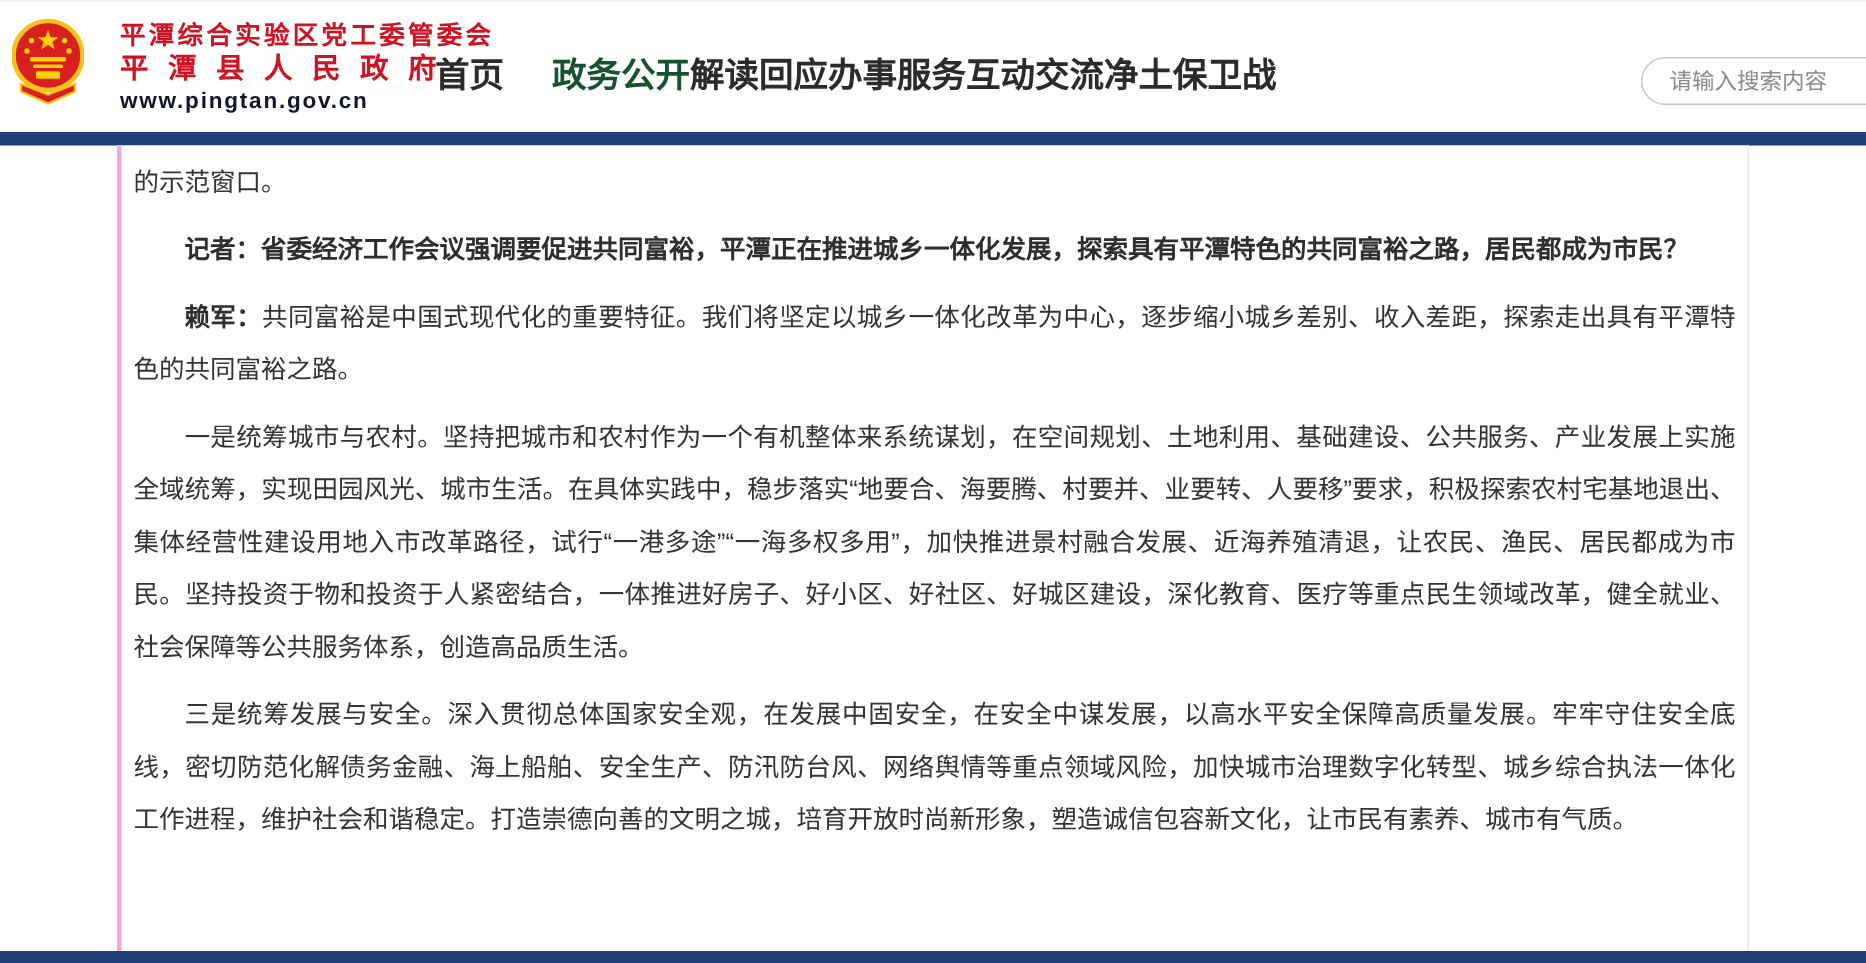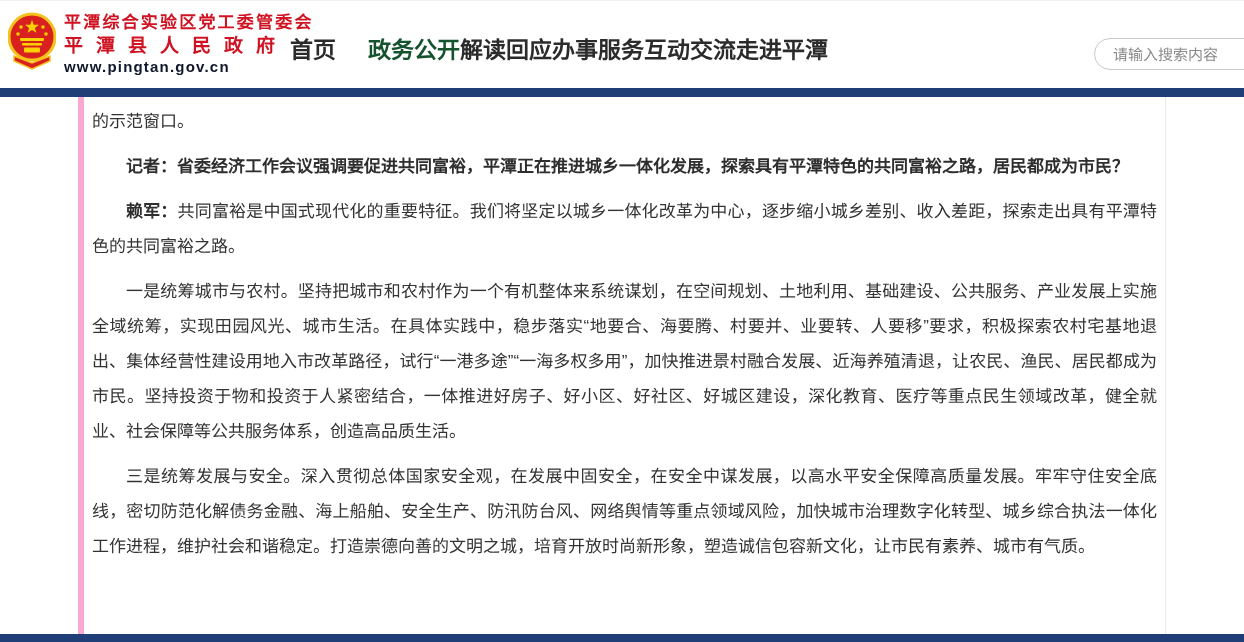--- a/index.html
+++ b/index.html
@@ -11,21 +11,21 @@
   }
   
   .header {
     position: relative;
     width: 1244px; height: 88px;
     background: #ffffff;
     border-top: 1px solid #eef0f3;
   }
   .brand {
     position: absolute; left: 8px; top: 10px;
-    display: flex; align-items: center; gap: 8px;
+    display: flex; align-items: center; gap: 24px;
     cursor: pointer;
   }
   .emblem { width: 48px; height: 62px; flex: 0 0 auto; }
   .brand-text { display: flex; flex-direction: column; }
   .org-line1 {
     color: #cf1322; font-weight: 700; font-size: 17px;
     letter-spacing: 2.2px; line-height: 22px; white-space: nowrap;
   }
   .org-line2 {
     color: #cf1322; font-weight: 700; font-size: 19px;
@@ -63,21 +63,21 @@
   .bottom-bar {
     position: fixed; left: 0; bottom: 0;
     width: 1244px; height: 8px;
     background: #1f3d76;
   }
   
   .content-wrap {
     margin-left: 78px;
     width: 1088px;
     height: 546px;
-    border-left: 6px solid #f9a8d4;
+    border-left: 3px solid #f9a8d4;
     border-right: 1px solid #e9e9e9;
     background: #ffffff;
     padding: 7px 8px 0 8px;
     overflow: hidden;
   }
   .article p {
     font-size: 17px;
     color: #333333;
     line-height: 35px;
     text-align: justify;
@@ -114,21 +114,21 @@
       <span class="org-url">www.pingtan.gov.cn</span>
     </span>
   </div>
 
   <nav class="nav">
     <a class="nav-item">首页</a>
     <a class="nav-item active">政务公开</a>
     <a class="nav-item">解读回应</a>
     <a class="nav-item">办事服务</a>
     <a class="nav-item">互动交流</a>
-    <a class="nav-item">走进平潭</a>
+    <a class="nav-item">净土保卫战</a>
   </nav>
 
   <input class="search-box" type="text" placeholder="请输入搜索内容" style="">
 </div>
 
 <div class="top-bar"></div>
 
 <div class="content-wrap">
   <div class="article">
 

